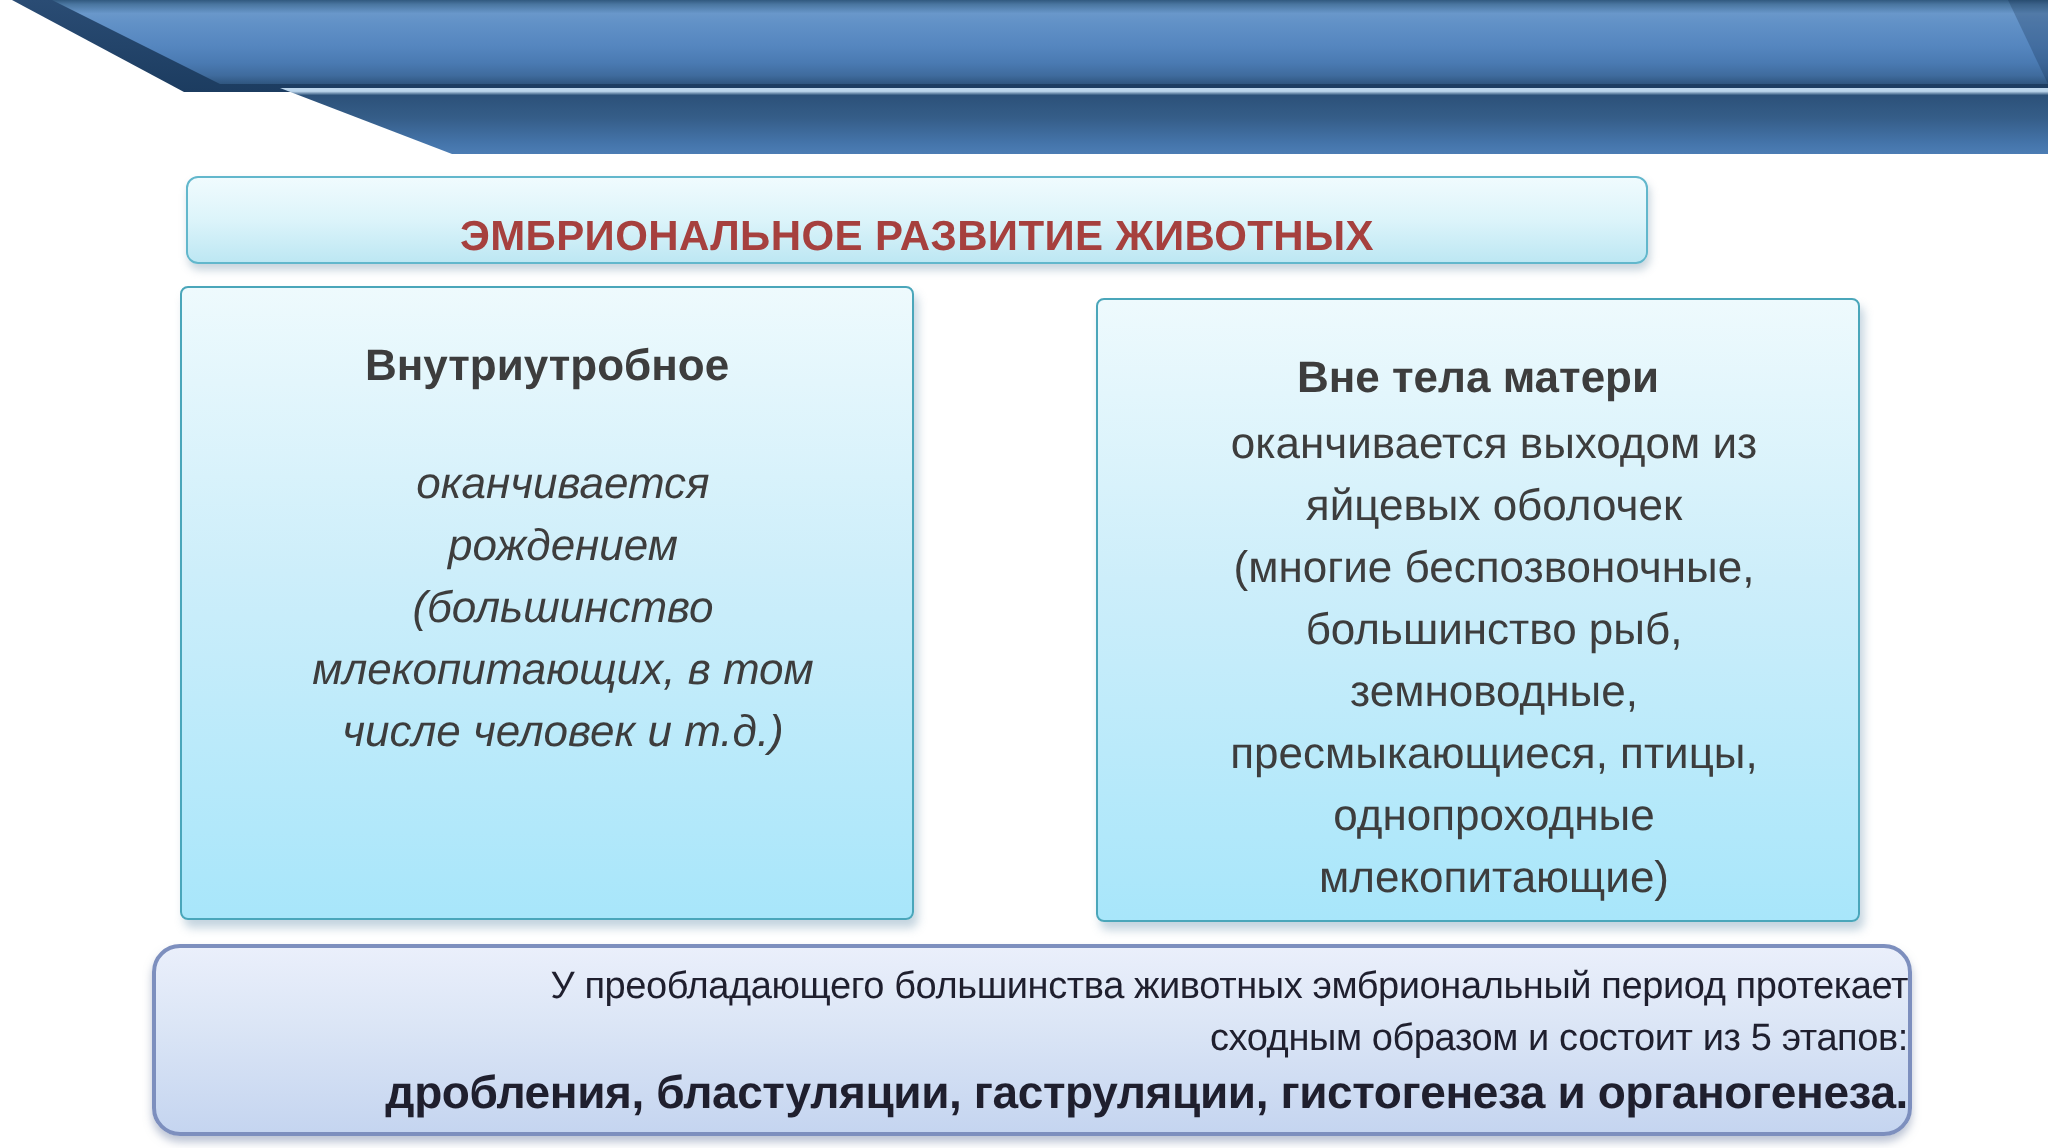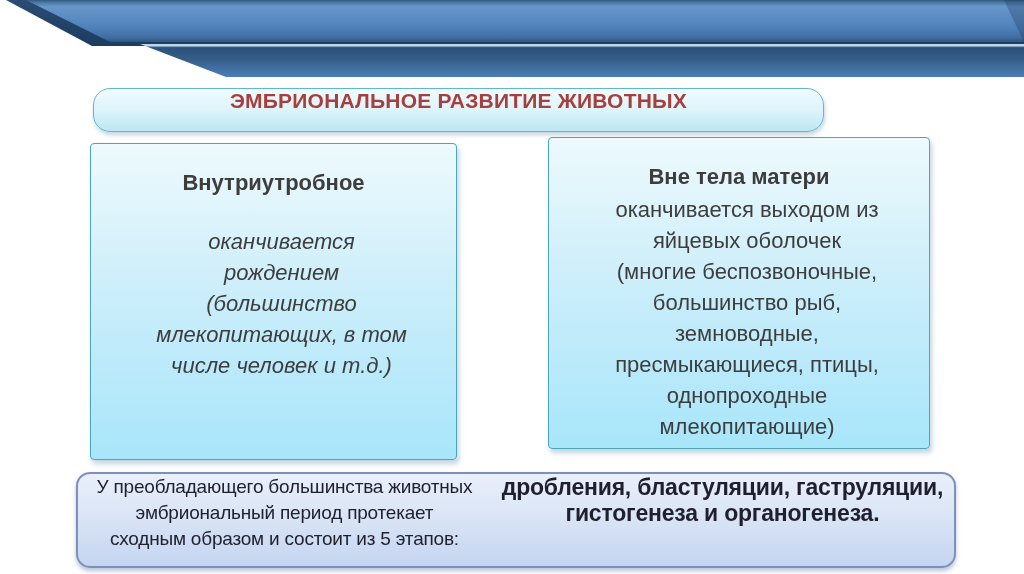--- a/index.html
+++ b/index.html
@@ -37,62 +37,62 @@
       #bcd6ec 0%, #bcd6ec 5%, #2c5179 11%, #355d88 45%,
       #4575ab 85%, #4c7db4 100%);
     clip-path: polygon(140px 0, 1024px 0, 1024px 33px, 226px 33px);
   }
 
   
   .title-box {
     position: absolute; left: 93px; top: 88px; width: 731px; height: 44px;
     box-sizing: border-box;
     border: 1.5px solid #62b7cc;
-    border-radius: 17px;
+    border-radius: 6px;
     background: linear-gradient(180deg, #f0fbfe 0%, #dcf4fa 50%, #bde7f3 100%);
     box-shadow: 1px 3px 4px rgba(130, 160, 180, 0.45);
-    display: flex; align-items: flex-start; justify-content: center;
+    display: flex; align-items: flex-end; justify-content: center;
   }
   .title-box .title-text {
     font-size: 21px; font-weight: bold; color: #a6403e; letter-spacing: 0.2px;
   }
 
   
   .content-box {
     position: absolute;
     box-sizing: border-box;
     border: 1.5px solid #4aa6ba;
     border-radius: 4px;
     background: linear-gradient(180deg, #eefafd 0%, #cdeefa 45%, #a8e6fa 100%);
     box-shadow: 2px 4px 5px rgba(125, 160, 185, 0.45);
     color: #3d3d3d;
     text-align: center;
   }
   .left-box  { left: 90px;  top: 143px; width: 367px; height: 317px; padding-top: 24px; }
-  .right-box { left: 548px; top: 137px; width: 382px; height: 312px; padding-top: 24px; }
+  .right-box { left: 548px; top: 149px; width: 382px; height: 312px; padding-top: 24px; }
   .content-heading {
     font-size: 22px; font-weight: bold; line-height: 30px; margin: 0;
   }
   .content-body {
     font-size: 22px; line-height: 31px; margin: 0; padding-left: 16px;
   }
   .left-box .content-body { margin-top: 28px; font-style: italic; }
   .right-box .content-body { margin-top: 2px; }
 
   
   .summary-box {
     position: absolute; left: 76px; top: 472px; width: 880px; height: 96px;
     box-sizing: border-box;
     border: 2px solid #7d8fbe;
     border-radius: 14px;
     background: linear-gradient(180deg, #eaeffb 0%, #dce6f6 40%, #c5d5f0 100%);
     box-shadow: 0 3px 4px rgba(120, 135, 170, 0.5);
     color: #1f1f2e;
-    text-align: center;
-    display: flex; flex-direction: row; justify-content: center;
+    text-align: right;
+    display: flex; flex-direction: column; justify-content: center;
   }
   .summary-text {
     font-size: 19px; line-height: 26px; margin: 0; letter-spacing: -0.2px;
   }
   .summary-bold {
     font-size: 23px; line-height: 26px; margin: 0; font-weight: bold; letter-spacing: -0.2px;
   }
 </style>
 </head>
 <body>

